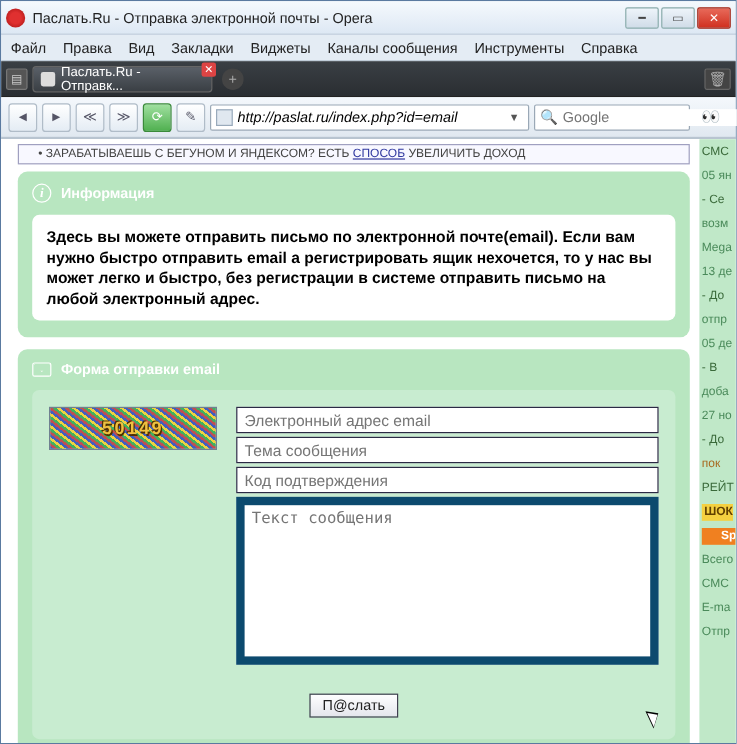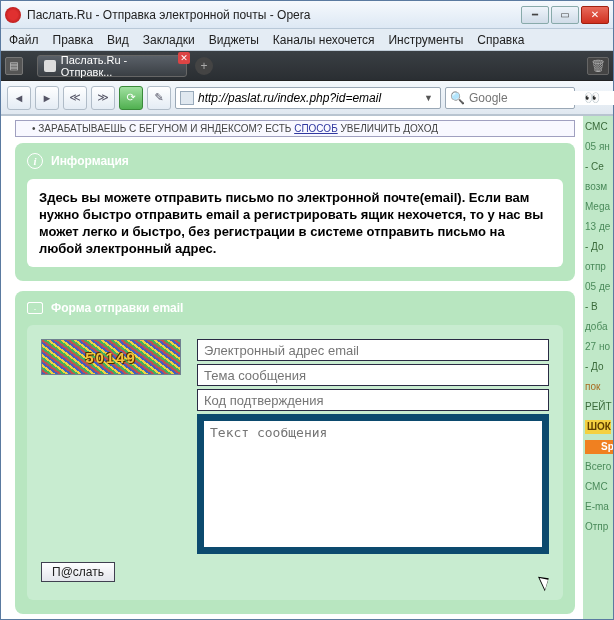--- a/index.html
+++ b/index.html
@@ -8,21 +8,21 @@
   .titlebar { height: 28px; background: linear-gradient(#f5f9fd, #dde8f4); display: flex; align-items: center; padding: 0 4px; border-bottom: 1px solid #b8c8d8; }
   .opera-icon { width: 16px; height: 16px; background: radial-gradient(circle, #e03030 40%, #a01010 100%); border-radius: 50%; margin-right: 6px; }
   .title-text { flex: 1; font-size: 12px; color: #222; }
   .win-btns { display: flex; gap: 2px; }
   .win-btn { width: 28px; height: 18px; border: 1px solid #8aa; background: linear-gradient(#eef4fa,#d0dce8); border-radius: 2px; display:flex; align-items:center; justify-content:center; font-size:10px; color:#444;}
   .win-btn.close { background: linear-gradient(#e86a5a,#d03020); color:#fff; border-color:#a02010;}
   .menubar { height: 22px; display: flex; align-items: center; padding: 0 8px; gap: 14px; font-size: 12px; color: #222; background:#e4ecf4; border-bottom:1px solid #c0ccd8;}
   .menu-item { cursor: default; }
   .tabbar { height: 30px; background: linear-gradient(#3a3f44,#2a2e32); display:flex; align-items:center; padding:0 4px; gap:4px; border-bottom:1px solid #222;}
   .tab-new { width:18px; height:18px; background:#555; border:1px solid #777; border-radius:2px; display:flex;align-items:center;justify-content:center;color:#ccc;font-size:10px;}
-  .tab { height:22px; background: linear-gradient(#5a6068,#3a3f44); border:1px solid #666; border-radius:3px; display:flex;align-items:center;padding:0 6px;color:#fff;font-size:11px;gap:5px;max-width:150px; position:relative;margin-left:10px;}
+  .tab { height:22px; background: linear-gradient(#5a6068,#3a3f44); border:1px solid #666; border-radius:3px; display:flex;align-items:center;padding:0 6px;color:#fff;font-size:11px;gap:5px;max-width:150px; position:relative;}
   .tab .favicon{width:12px;height:12px;background:#ddd;border-radius:2px;}
   .tab .tab-close{width:12px;height:12px;background:#d44;border-radius:2px;position:absolute;top:-4px;right:-4px;display:flex;align-items:center;justify-content:center;color:#fff;font-size:9px;}
   .tab-plus{width:18px;height:18px;background:#444;border-radius:9px;display:flex;align-items:center;justify-content:center;color:#aaa;font-size:12px;margin-left:4px;}
   .tb-right{margin-left:auto;width:22px;height:18px;background:#444;border:1px solid #666;border-radius:2px;display:flex;align-items:center;justify-content:center;color:#aaa;}
   .toolbar { height: 34px; background: linear-gradient(#f4f8fc,#e0e8f0); display:flex;align-items:center;padding:0 6px;gap:4px;border-bottom:1px solid #b8c4d0;}
   .nav-btn { width:24px;height:24px;border:1px solid #b0bcc8;background:linear-gradient(#fff,#e4ecf4);border-radius:3px;display:flex;align-items:center;justify-content:center;color:#556;font-size:11px;}
   .nav-btn.reload{background:linear-gradient(#a0e0a0,#50b050);color:#fff;border-color:#3a8a3a;}
   .addr { flex:1; height:22px; border:1px solid #9aa8b6; background:#fff; display:flex;align-items:center;padding:0 4px;gap:4px;border-radius:2px;}
   .addr .siteicon{width:14px;height:14px;background:#e0e8f0;border:1px solid #9ab;}
   .addr input{flex:1;border:none;outline:none;font-size:12px;background:transparent;font-style:italic;}
@@ -45,21 +45,21 @@
   .info-body { background:#fff; border-radius:6px; padding:10px 12px; color:#000; font-size:13px; font-weight:bold; line-height:17px;}
   .form-body { background:#c8ecd0; border-radius:6px; padding:14px 14px 18px; }
   .form-row { display:flex; gap:16px; }
   .captcha { width:140px; height:36px; background:
      repeating-linear-gradient(37deg,#4060c0 0 2px,#c05050 2px 4px,#40b060 4px 6px,#f0d040 6px 8px);
      border:1px solid #708090; position:relative; display:flex;align-items:center;justify-content:center;}
   .captcha span{color:#f0c040;font-weight:bold;font-size:15px;text-shadow:1px 1px 0 #503000,-1px -1px 0 #503000;letter-spacing:2px;}
   .fields { flex:1; display:flex; flex-direction:column; gap:3px;}
   .tfield { width:100%; height:22px; border:1px solid #2a2a44; background:#fff; padding:2px 6px; font-size:13px; color:#8b5cf6;}
   .tarea { width:100%; height:140px; border:7px solid #0c4a6e; background:#fff; padding:4px 6px; font-size:13px; color:#555; resize:none;}
-  .submit-row { display:flex; justify-content:flex-start; margin-top:8px; position:relative;}
+  .submit-row { display:flex; justify-content:center; margin-top:24px; position:relative;}
   .submit-btn { border:1px solid #404050; background:linear-gradient(#fefeff,#e4e6ec); padding:2px 10px; font-size:12px; color:#222;}
   .cursor { position:absolute; right:-6px; bottom:-10px; width:14px;height:18px; }
   .cursor::before{content:"";position:absolute;left:0;top:0;border-left:9px solid #000;border-top:6px solid transparent;border-bottom:10px solid transparent;transform:rotate(-25deg);}
   .cursor::after{content:"";position:absolute;left:1px;top:2px;border-left:7px solid #fff;border-top:5px solid transparent;border-bottom:8px solid transparent;transform:rotate(-25deg);}
   .side-col .lnk{color:#3a6a3a;}
   .side-col .lnk2{color:#a86a20;}
   .side-col .yellow{background:#f4d040;padding:0 2px;color:#604000;font-weight:bold;}
   .side-col .orange{background:#f08020;color:#fff;padding:0 16px;font-weight:bold;}
 </style>
 </head>
@@ -75,21 +75,21 @@
       <div class="win-btn close">✕</div>
     </div>
   </div>
 
   <div class="menubar">
     <span class="menu-item">Файл</span>
     <span class="menu-item">Правка</span>
     <span class="menu-item">Вид</span>
     <span class="menu-item">Закладки</span>
     <span class="menu-item">Виджеты</span>
-    <span class="menu-item">Каналы нехочется</span>
+    <span class="menu-item">Каналы сообщения</span>
     <span class="menu-item">Инструменты</span>
     <span class="menu-item">Справка</span>
   </div>
 
   <div class="tabbar">
     <div class="tab-new">▤</div>
     <div class="tab">
       <div class="favicon"></div>
       <span>Паслать.Ru - Отправк...</span>
       <div class="tab-close">✕</div>

